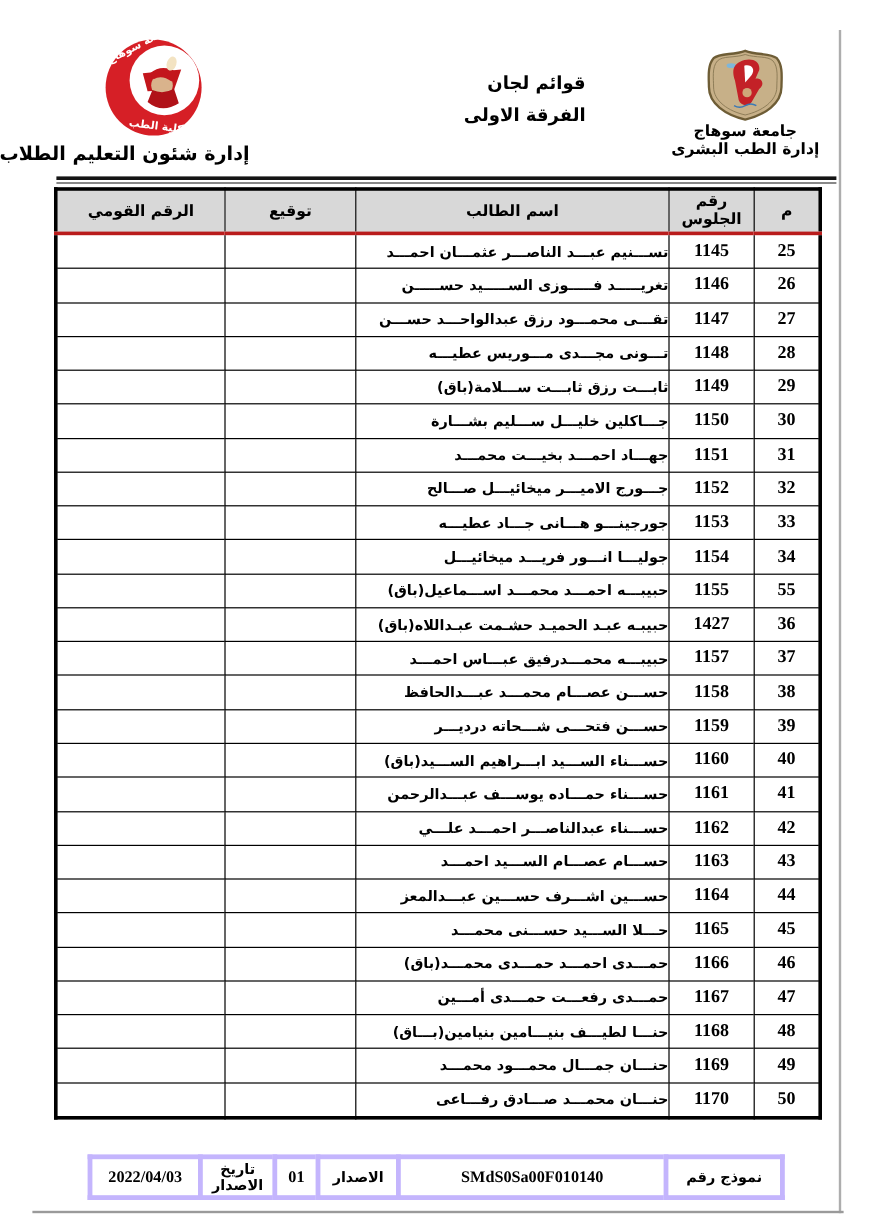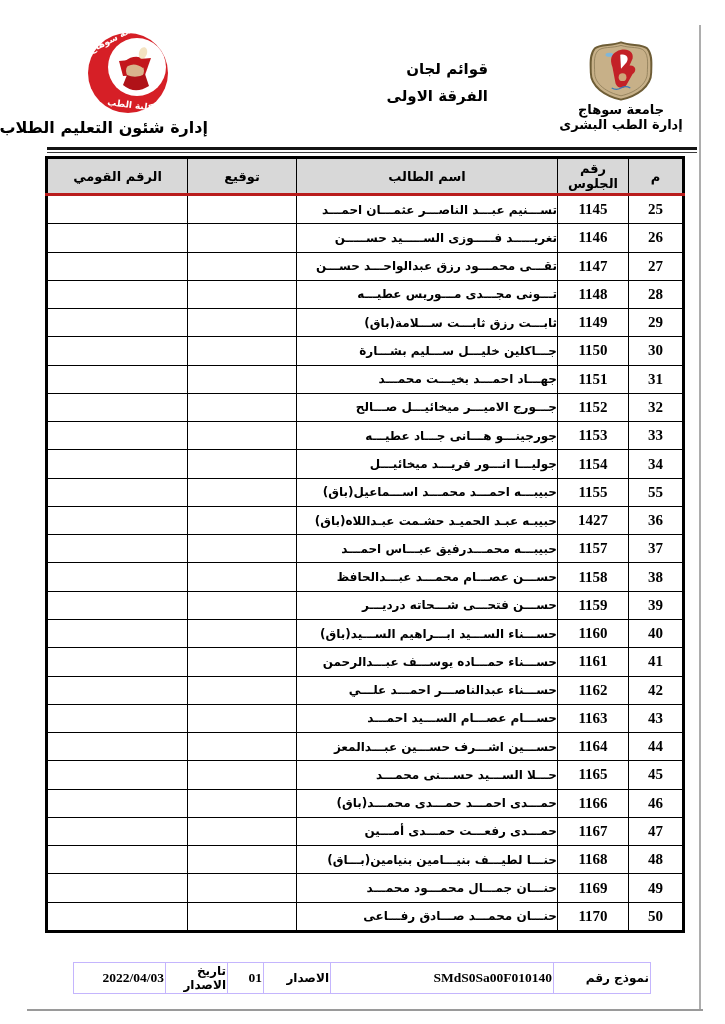--- a/index.html
+++ b/index.html
@@ -58,22 +58,22 @@
     border-radius:14px;
   }
 
   
   table.footer-table{
     position:absolute;left:73px;top:962px;width:577px;
     border-collapse:collapse;table-layout:fixed;
     direction:rtl;border:1px solid #222;
   }
   .footer-table td{
-    border:1px solid #c4b5fd;height:27px;
-    text-align:right;vertical-align:middle;overflow:hidden;
+    border:4px solid #c4b5fd;height:27px;
+    text-align:center;vertical-align:middle;overflow:hidden;
   }
   .ft-label{font-size:12px;font-weight:bold;}
   .ft-value{font-family:"Liberation Serif","DejaVu Serif",serif;font-weight:bold;font-size:13.5px;}
 </style>
 </head>
 <body>
 
 <div class="page">
 
   <div class="scan-edge-right"></div>

